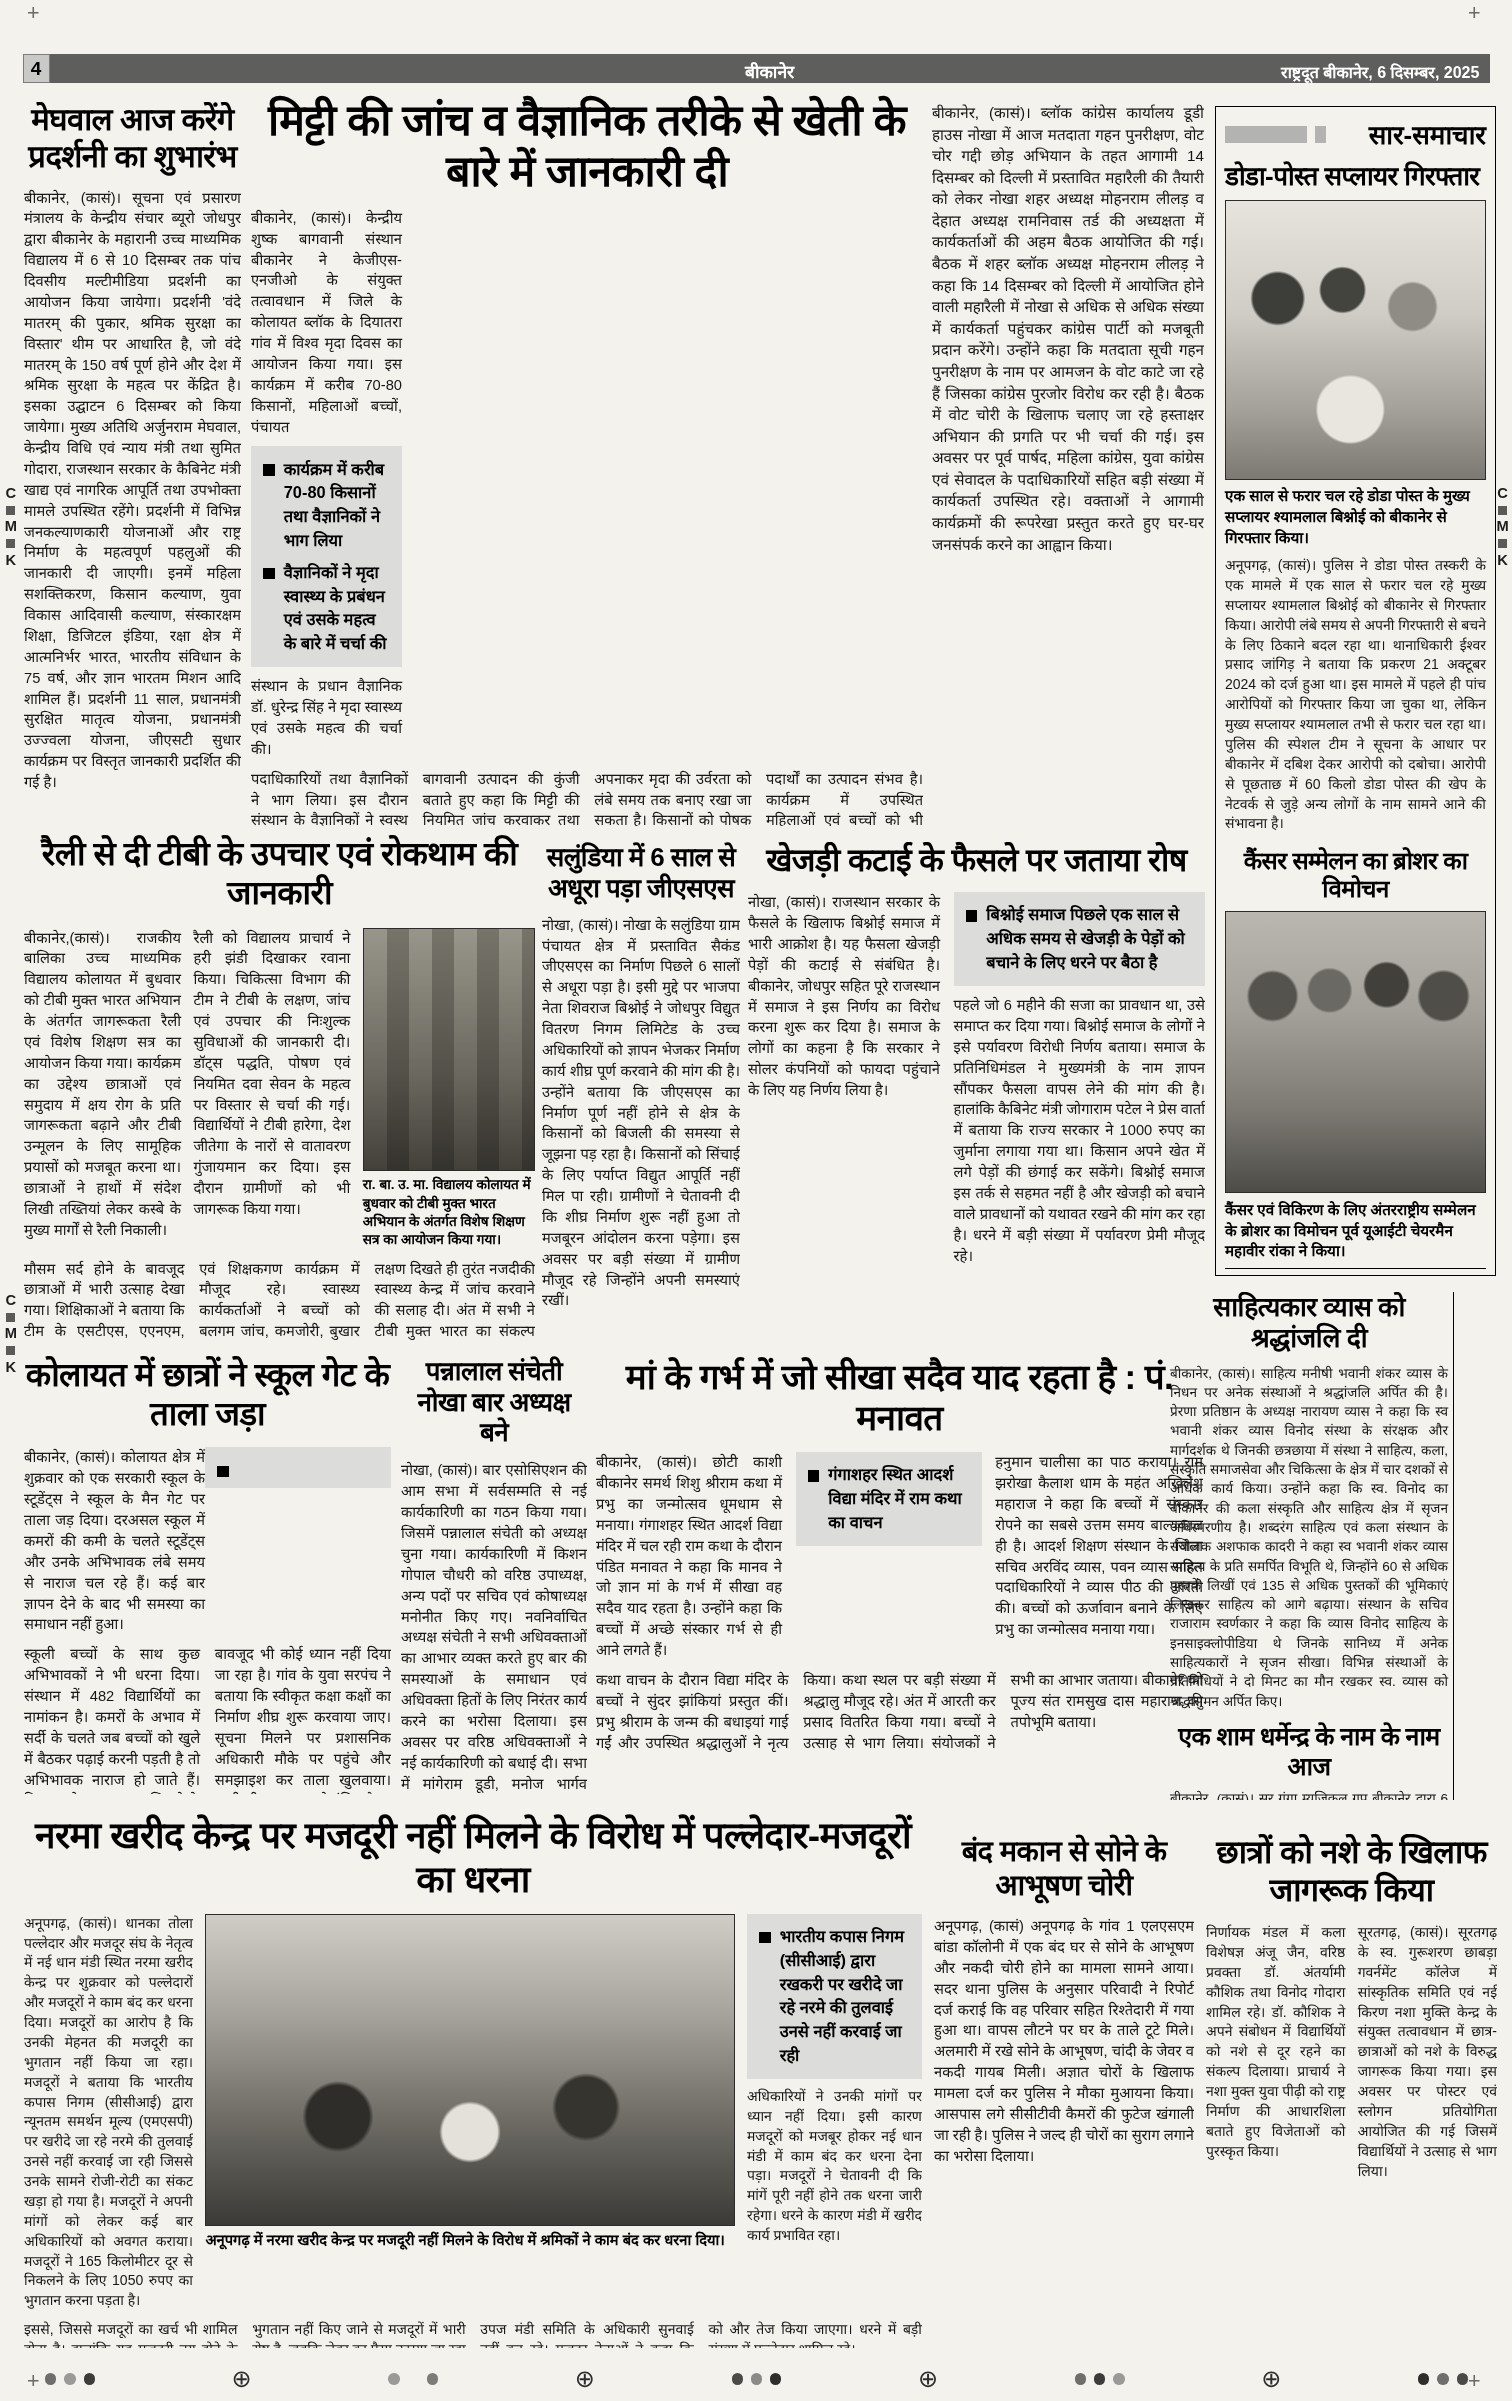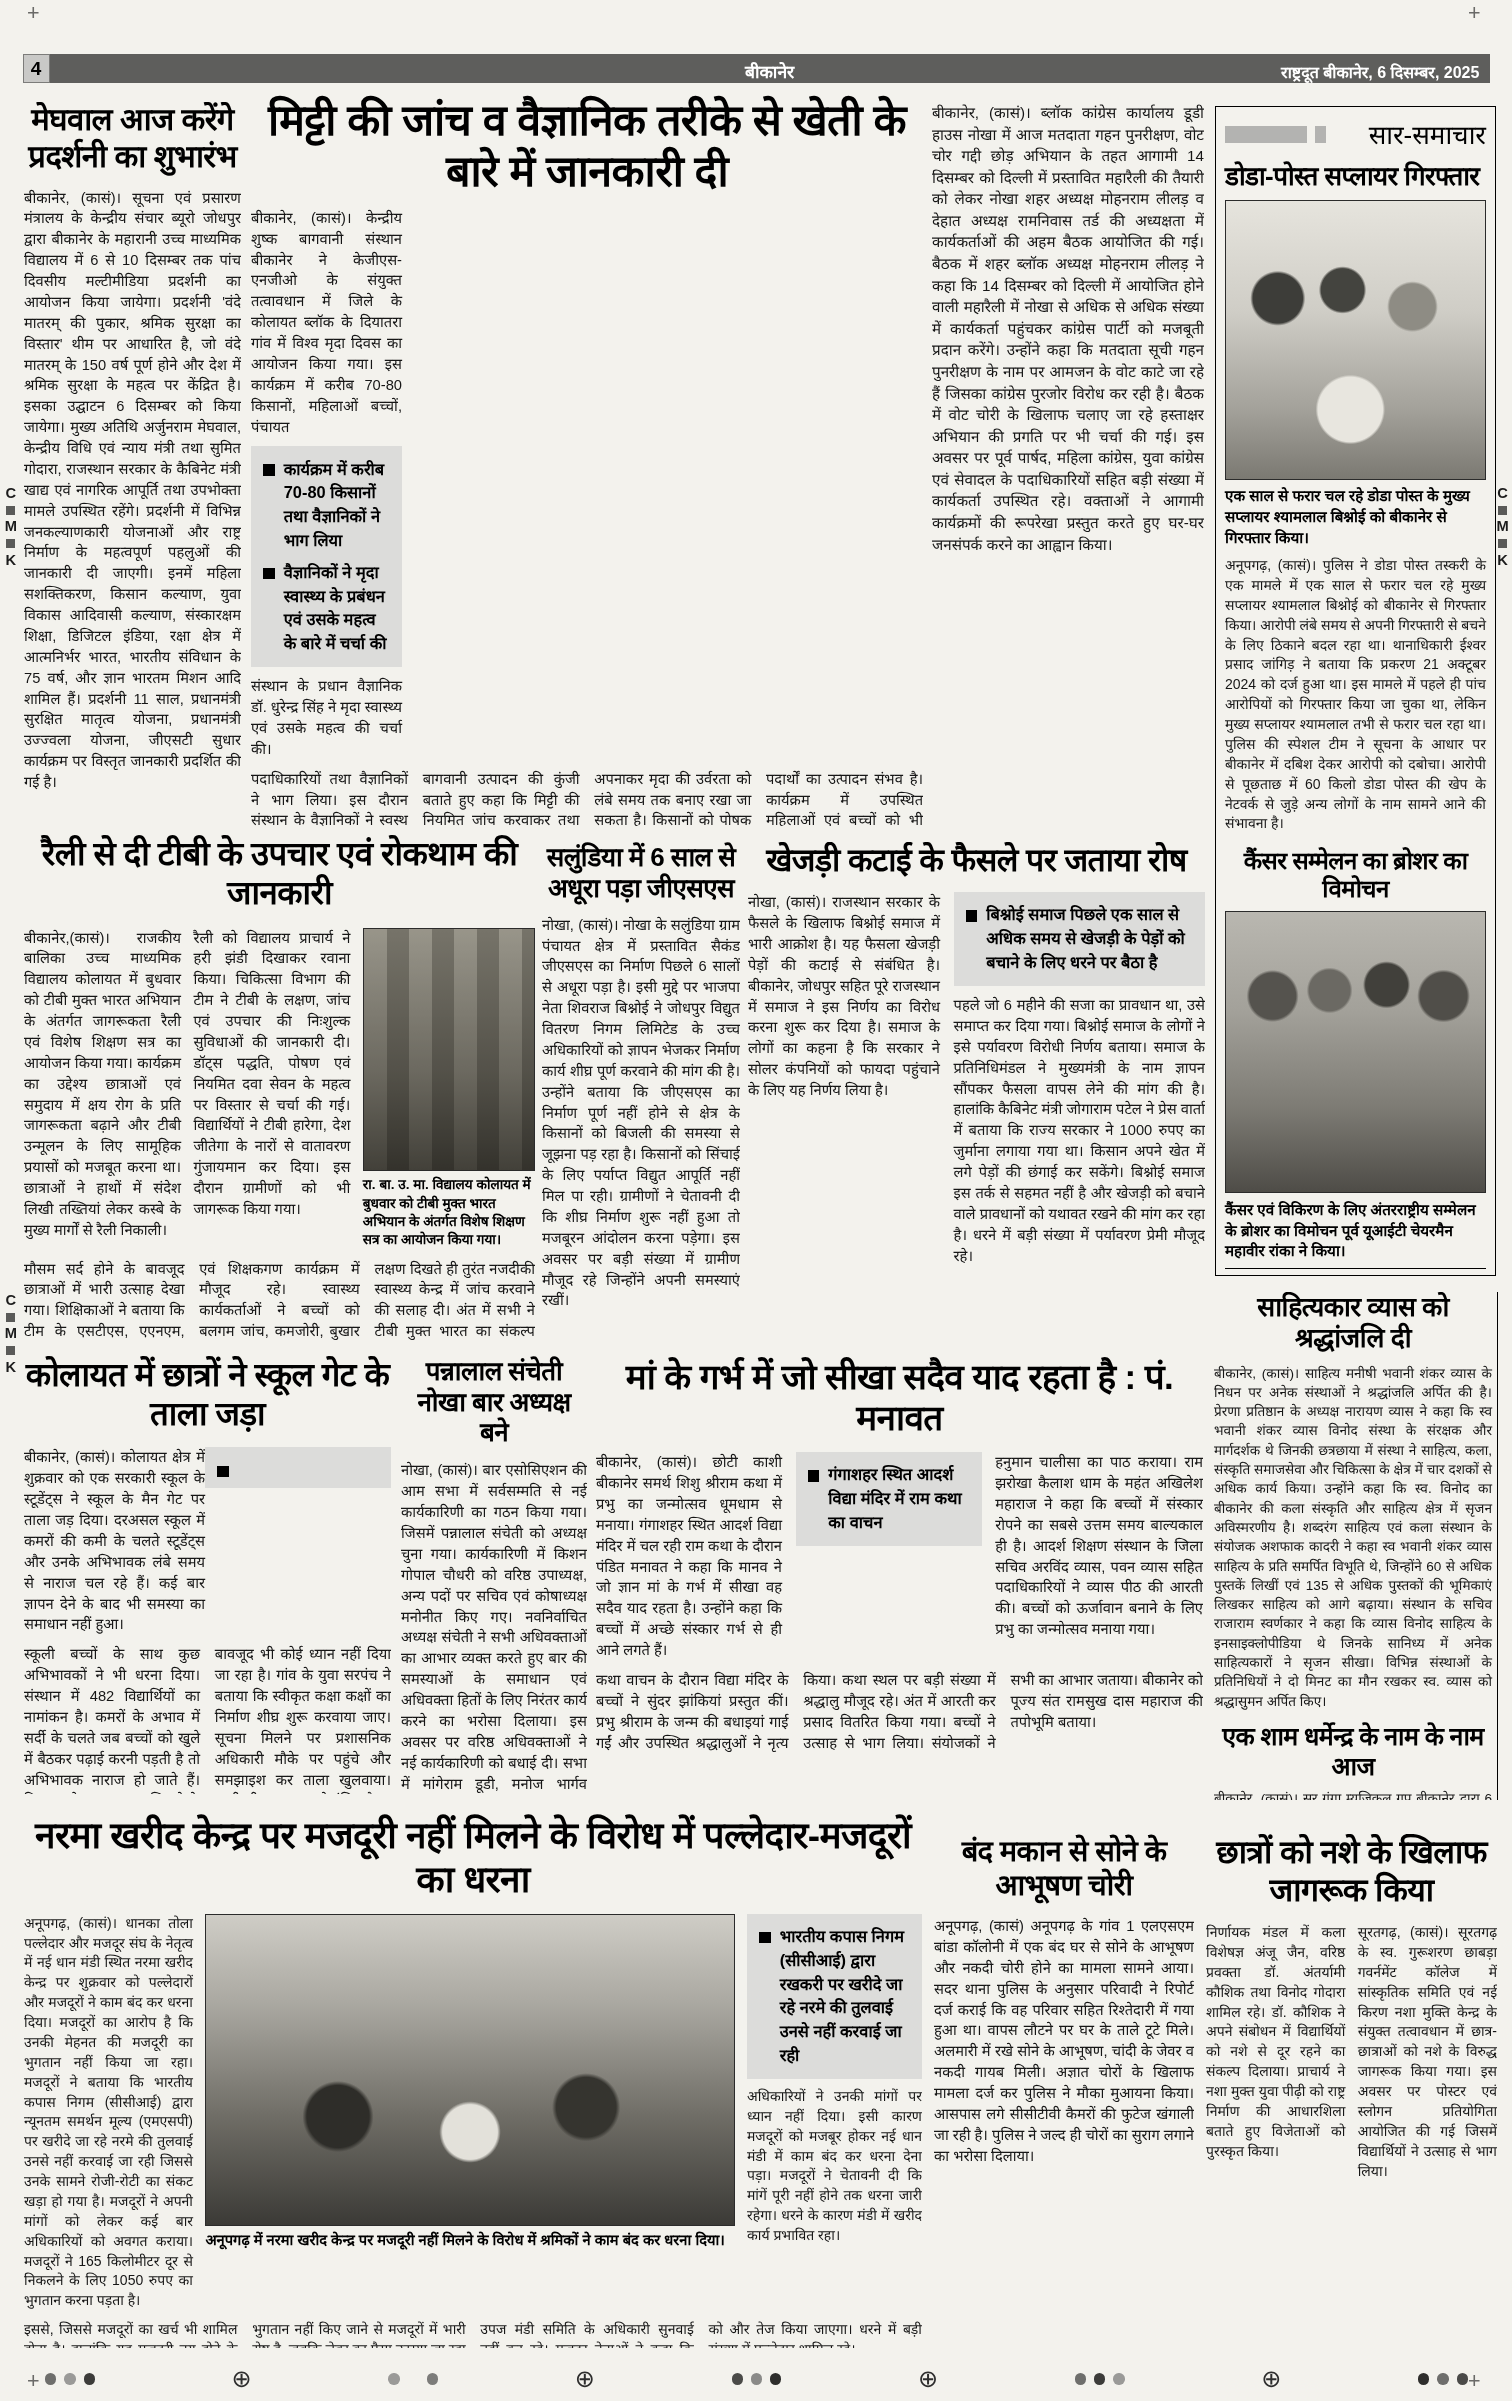--- a/index.html
+++ b/index.html
@@ -49,21 +49,21 @@
       linear-gradient(180deg,#cfcdc6 0%,#a8a69f 30%,#6f6d66 65%,#3b3a36 100%); }
   .masthead { position:absolute; left:22.6px; top:54px; width:1467px; height:29px; display:flex; }
   .pagenum { width:27px; background:#c9c9c7; border:0.6px solid #7c7c7a; font-size:19px; font-weight:700;
              display:flex; align-items:center; justify-content:center; color:#000; }
   .mbar { flex:1; background:#5e5e5c; color:#fff; position:relative; display:flex; align-items:flex-end; justify-content:center; }
   .mbar .section { font-size:17.5px; font-weight:700; }
   .mbar .edition { position:absolute; right:10.2px; font-size:16px; font-weight:700; }
   .sar-head { display:flex; align-items:center; gap:8px; margin-bottom:9px; }
   .sar-bar { flex:1; height:17px; background:#b3b3b1; }
   .sar-bar2 { width:10.2px; height:17px; background:#b3b3b1; }
-  .sar-title { font-size:26px; font-weight:400; color:#000;margin-left:35px; }
+  .sar-title { font-size:26px; font-weight:700; color:#000;margin-left:35px; }
   .cols2 { column-count:2; column-gap:14.7px; }
   .cols3 { column-count:3; column-gap:14.7px; }
   .cols4 { column-count:4; column-gap:14.7px; }
   .rule { border-top:1.7px solid #000; margin-top:5.6px; }
   .printrow { position:absolute; left:45px; top:2365px; width:1423px; display:flex;
               justify-content:space-between; align-items:center; }
   .dots { display:flex; gap:8px; }
   .dot { width:11.3px; height:11.3px; border-radius:50%; }
   .reg { font-size:24px; color:#2e2e2e; }
   .plus { position:absolute; font-size:21.5px; color:#6a6a68; font-weight:400; }
@@ -219,21 +219,21 @@
         <div class="gb-item" style="margin-bottom:0">
           <span class="sq"></span>
           <span>गंगाशहर स्थित आदर्श विद्या मंदिर में राम कथा का वाचन</span>
         </div>
       </div>
       <div class="body fs26" style="flex:1">हनुमान चालीसा का पाठ कराया। राम झरोखा कैलाश धाम के महंत अखिलेश महाराज ने कहा कि बच्चों में संस्कार रोपने का सबसे उत्तम समय बाल्यकाल ही है। आदर्श शिक्षण संस्थान के जिला सचिव अरविंद व्यास, पवन व्यास सहित पदाधिकारियों ने व्यास पीठ की आरती की। बच्चों को ऊर्जावान बनाने के लिए प्रभु का जन्मोत्सव मनाया गया।</div>
     </div>
     <div class="body fs26 cols3" style="margin-top:9px">कथा वाचन के दौरान विद्या मंदिर के बच्चों ने सुंदर झांकियां प्रस्तुत कीं। प्रभु श्रीराम के जन्म की बधाइयां गाई गईं और उपस्थित श्रद्धालुओं ने नृत्य किया। कथा स्थल पर बड़ी संख्या में श्रद्धालु मौजूद रहे। अंत में आरती कर प्रसाद वितरित किया गया। बच्चों ने उत्साह से भाग लिया। संयोजकों ने सभी का आभार जताया। बीकानेर को पूज्य संत रामसुख दास महाराज की तपोभूमि बताया।</div>
   </div>
 
-  <div class="art" style="left:1214px;top:1292px;width:284px;height:508px;border-right:1.7px solid #000;padding-right:5px">
+  <div class="art" style="left:1170px;top:1292px;width:284px;height:508px;border-right:1.7px solid #000;padding-right:5px">
     <div class="hl" style="font-size:26.5px;margin-bottom:9px">साहित्यकार व्यास को श्रद्धांजलि दी</div>
     <div class="body" style="font-size:13.6px">बीकानेर, (कासं)। साहित्य मनीषी भवानी शंकर व्यास के निधन पर अनेक संस्थाओं ने श्रद्धांजलि अर्पित की है। प्रेरणा प्रतिष्ठान के अध्यक्ष नारायण व्यास ने कहा कि स्व भवानी शंकर व्यास विनोद संस्था के संरक्षक और मार्गदर्शक थे जिनकी छत्रछाया में संस्था ने साहित्य, कला, संस्कृति समाजसेवा और चिकित्सा के क्षेत्र में चार दशकों से अधिक कार्य किया। उन्होंने कहा कि स्व. विनोद का बीकानेर की कला संस्कृति और साहित्य क्षेत्र में सृजन अविस्मरणीय है। शब्दरंग साहित्य एवं कला संस्थान के संयोजक अशफाक कादरी ने कहा स्व भवानी शंकर व्यास साहित्य के प्रति समर्पित विभूति थे, जिन्होंने 60 से अधिक पुस्तकें लिखीं एवं 135 से अधिक पुस्तकों की भूमिकाएं लिखकर साहित्य को आगे बढ़ाया। संस्थान के सचिव राजाराम स्वर्णकार ने कहा कि व्यास विनोद साहित्य के इनसाइक्लोपीडिया थे जिनके सानिध्य में अनेक साहित्यकारों ने सृजन सीखा। विभिन्न संस्थाओं के प्रतिनिधियों ने दो मिनट का मौन रखकर स्व. व्यास को श्रद्धासुमन अर्पित किए।</div>
     <div class="hl" style="font-size:25px;margin:11.3px 0 8px">एक शाम धर्मेन्द्र के नाम के नाम आज</div>
     <div class="body" style="font-size:13.6px">बीकानेर, (कासं)। सुर गंगा म्यूजिकल ग्रुप बीकानेर द्वारा 6 दिसम्बर को नरेंद्रसिंह ऑडिटोरियम होटल लालजी के सामने शाम 5 बजे सिनेमा के जाने-माने अभिनेता धर्मेन्द्र के 90 वें जन्मदिन जंयती पर एक शाम धर्मेन्द्र के नाम कार्यक्रम आयोजित किया जायेगा। संस्था अध्यक्ष एम. रफीक कादरी ने बताया कि कार्यक्रम के मुख्य अतिथि प्राचार्य भाजपा प्रदेश कार्यसमिति सदस्य व डॉ मीना आसोपा भाजपा नेत्री होंगे। अध्यक्षता श्याम पंचारिया देहात अध्यक्ष भाजपा व अरुण जैन भाजपा शहर अध्यक्ष करेंगे। विशिष्ट अतिथि श्याम सिंह हाड़ला, एम. आर. मुगल, सचिन भाटिया होंगे।</div>
   </div>
 
   <div class="art" style="left:24px;top:1814px;width:898px;height:534px">
     <div class="hl" style="font-size:37px;margin-bottom:12.4px">नरमा खरीद केन्द्र पर मजदूरी नहीं मिलने के विरोध में पल्लेदार-मजदूरों का धरना</div>
     <div style="display:flex;gap:12.4px">
       <div class="body fs25" style="width:169px;flex:none">अनूपगढ़, (कासं)। धानका तोला पल्लेदार और मजदूर संघ के नेतृत्व में नई धान मंडी स्थित नरमा खरीद केन्द्र पर शुक्रवार को पल्लेदारों और मजदूरों ने काम बंद कर धरना दिया। मजदूरों का आरोप है कि उनकी मेहनत की मजदूरी का भुगतान नहीं किया जा रहा। मजदूरों ने बताया कि भारतीय कपास निगम (सीसीआई) द्वारा न्यूनतम समर्थन मूल्य (एमएसपी) पर खरीदे जा रहे नरमे की तुलवाई उनसे नहीं करवाई जा रही जिससे उनके सामने रोजी-रोटी का संकट खड़ा हो गया है। मजदूरों ने अपनी मांगों को लेकर कई बार अधिकारियों को अवगत कराया। मजदूरों ने 165 किलोमीटर दूर से निकलने के लिए 1050 रुपए का भुगतान करना पड़ता है।</div>

